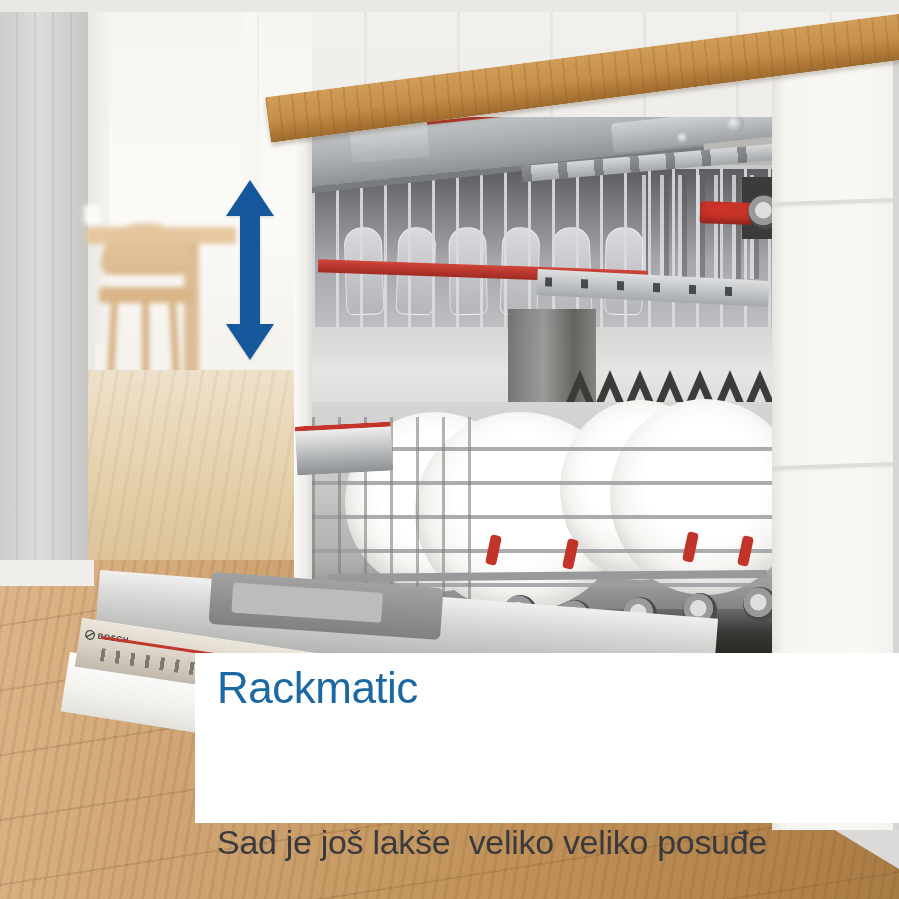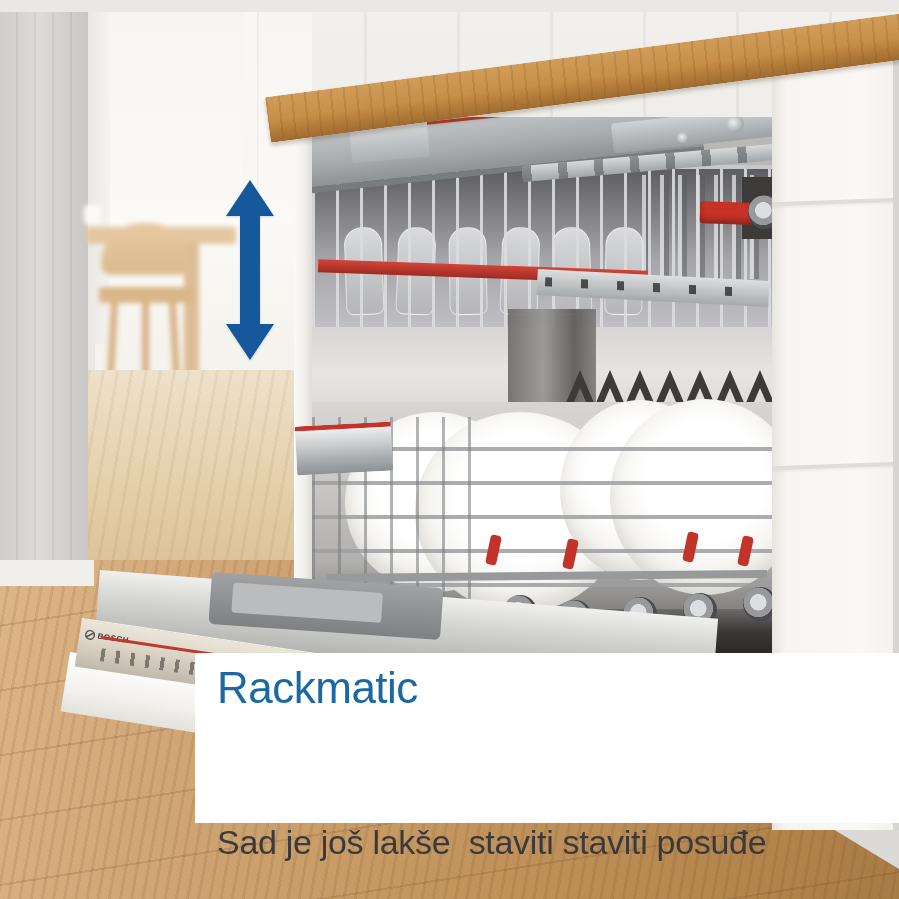--- a/index.html
+++ b/index.html
@@ -265,18 +265,18 @@
 
   <div class="abs counter"></div>
 
   <svg class="abs arrow" width="56" height="180" viewBox="0 0 56 180">
     <path fill="#15599c" d="M28 0 L52 36 L38 36 L38 144 L52 144 L28 180 L4 144 L18 144 L18 36 L4 36 Z"></path>
   </svg>
 
   <div class="abs caption">
     <div class="caption-title">Rackmatic</div>
     <div class="caption-body">
-      <div>Sad je još lakše  staviti staviti posuđe</div>
+      <div>Sad je još lakše  veliko veliko posuđe</div>
       
     </div>
   </div>
 
 </div>
 
 </body></html>

